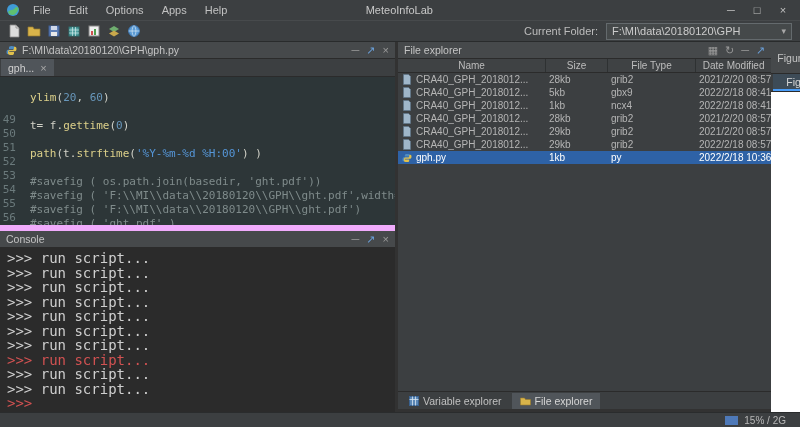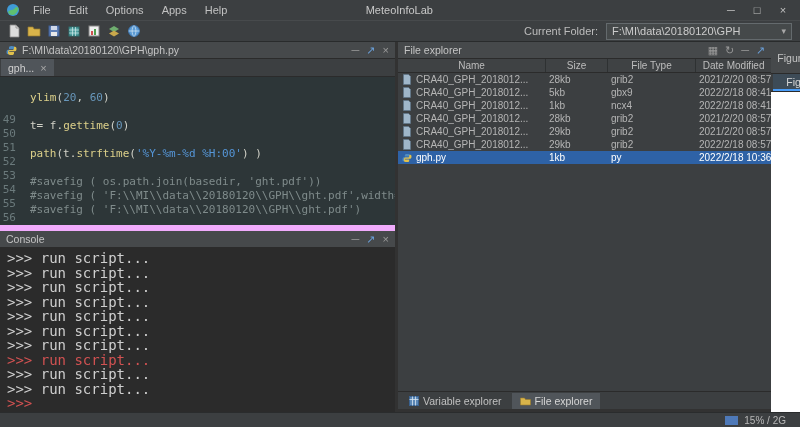--- a/index.html
+++ b/index.html
@@ -187,21 +187,21 @@
             <div class="cline"><span class="gut">49</span><span class="ctext"></span></div>
             <div class="cline"><span class="gut">50</span><span class="ctext"><span class="seg-fn">ylim</span><span class="seg-pl">(</span><span class="seg-num">20</span><span class="seg-pl">, </span><span class="seg-num">60</span><span class="seg-pl">)</span></span></div>
             <div class="cline"><span class="gut">51</span><span class="ctext"></span></div>
             <div class="cline"><span class="gut">52</span><span class="ctext"><span class="seg-pl">t= f.</span><span class="seg-fn">gettime</span><span class="seg-pl">(</span><span class="seg-num">0</span><span class="seg-pl">)</span></span></div>
             <div class="cline"><span class="gut">53</span><span class="ctext"></span></div>
             <div class="cline"><span class="gut">54</span><span class="ctext"><span class="seg-fn">path</span><span class="seg-pl">(t.</span><span class="seg-fn">strftime</span><span class="seg-pl">(</span><span class="seg-str">'%Y-%m-%d %H:00'</span><span class="seg-pl">) )</span></span></div>
             <div class="cline"><span class="gut">55</span><span class="ctext"></span></div>
             <div class="cline"><span class="gut">56</span><span class="ctext"><span class="seg-com">#savefig ( os.path.join(basedir, 'ght.pdf'))</span></span></div>
             <div class="cline"><span class="gut">57</span><span class="ctext"><span class="seg-com">#savefig ( 'F:\\MI\\data\\20180120\\GPH\\ght.pdf',width=1440, dpi=720, dpi</span></span></div>
             <div class="cline"><span class="gut">58</span><span class="ctext"><span class="seg-com">#savefig ( 'F:\\MI\\data\\20180120\\GPH\\ght.pdf')</span></span></div>
-            <div class="cline"><span class="gut">59</span></div>
+            <div class="cline"><span class="gut">59</span><span class="ctext"><span class="seg-com">#savefig ( 'ght.pdf' )</span></span></div>
           </div>
       </div>
 
       <div class="console-panel">
         <div class="ptitle">
           <span>Console</span>
           <span class="pt-icons">
             <span>─</span>
             <span class="blue">↗</span>
             <span>×</span>

